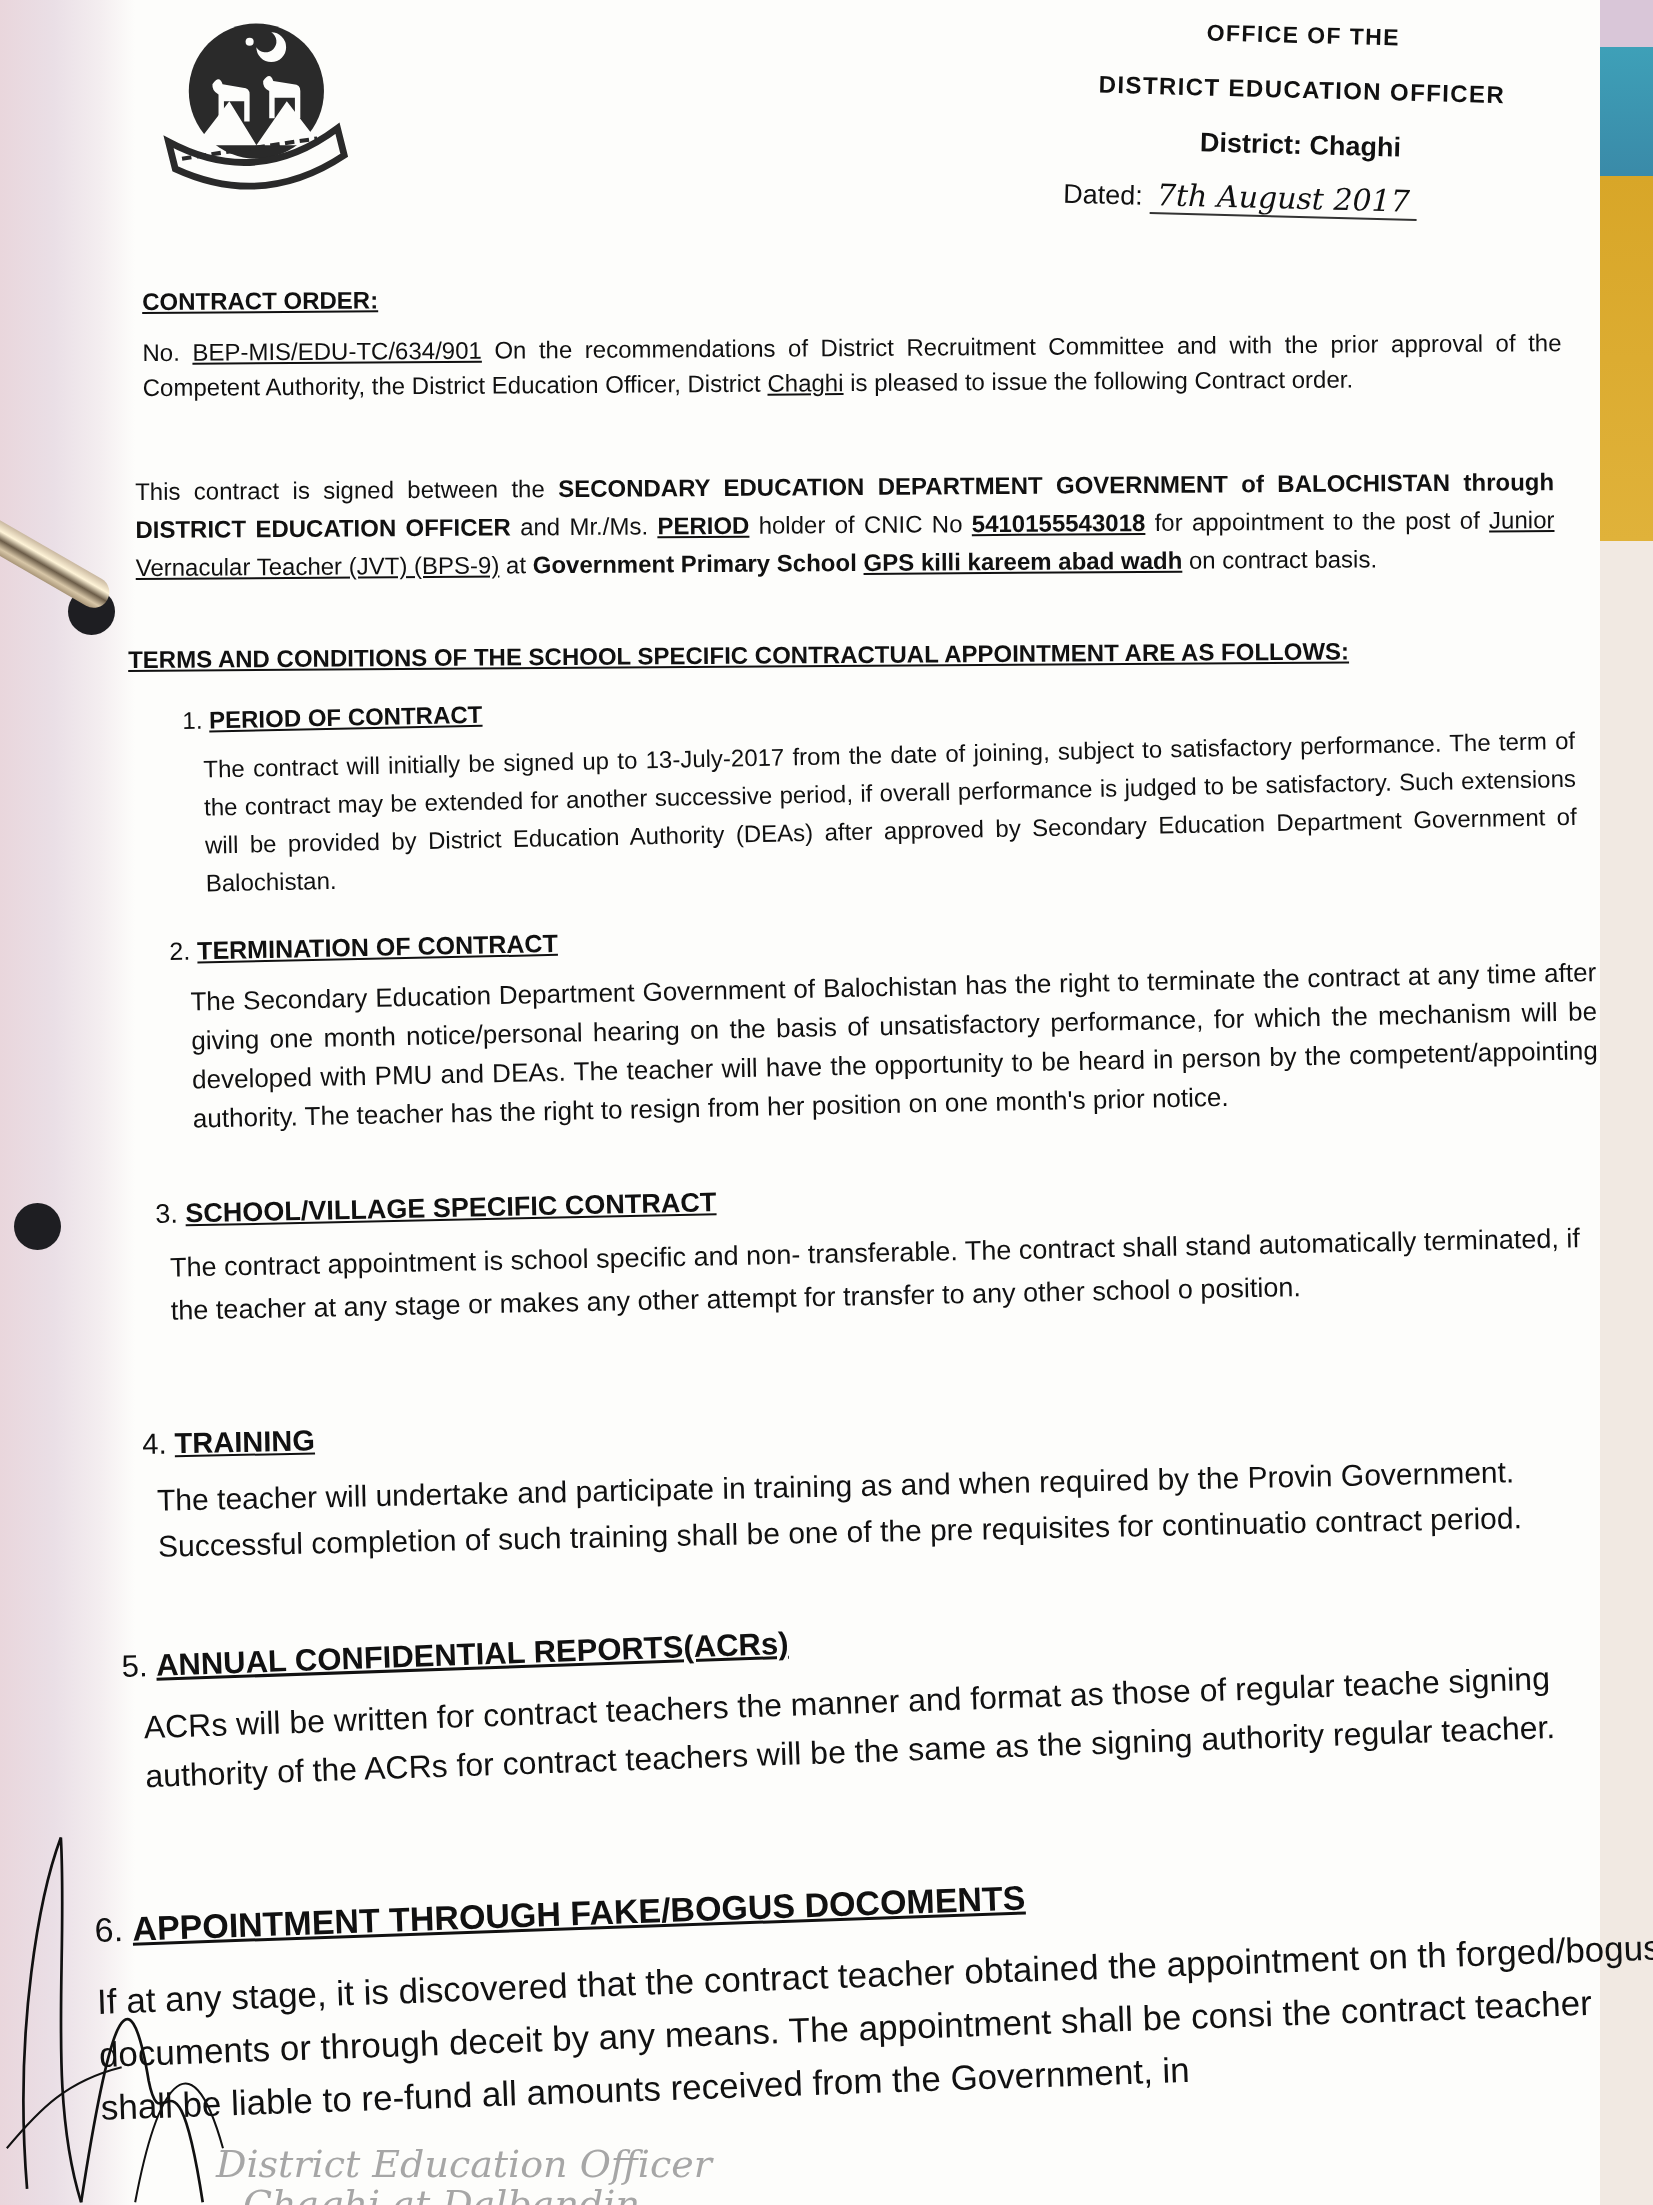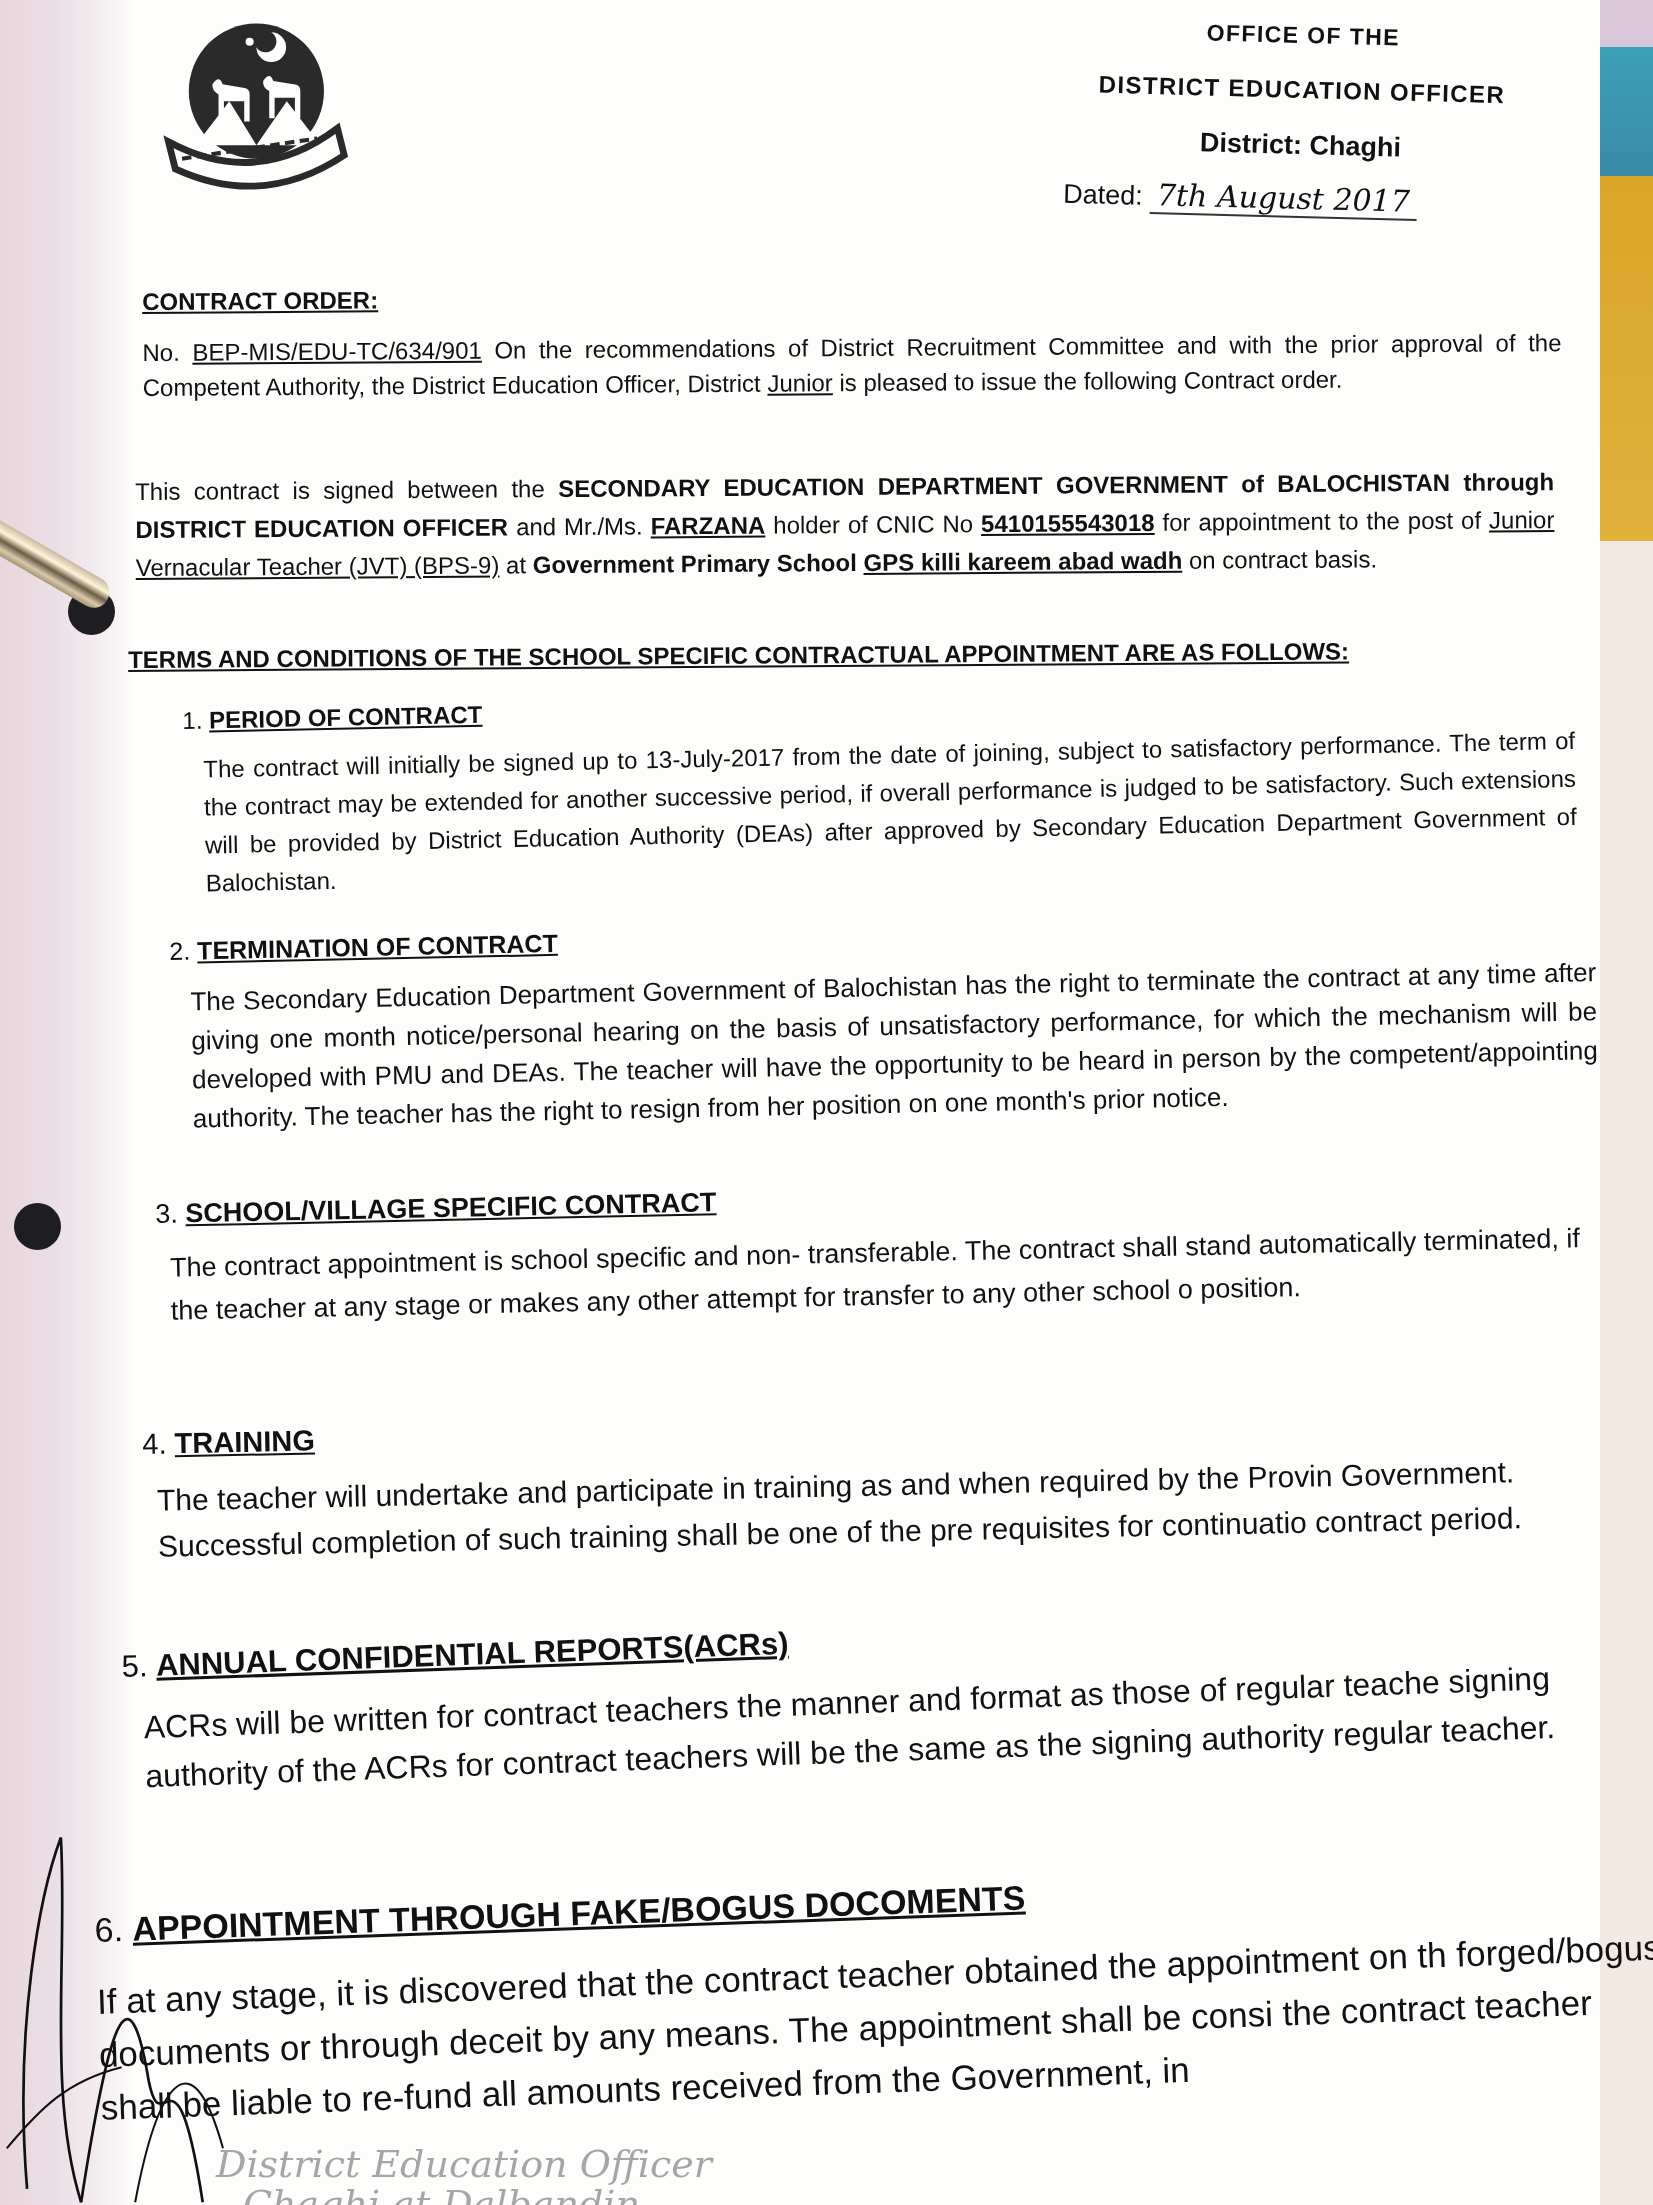--- a/index.html
+++ b/index.html
@@ -98,31 +98,31 @@
   </div>
 
   <div class="body-text">
 
     <div class="block rot1" style="top:0;left:13.5px;width:1419px;">
       <p class="section-title" style="font-size:24px;">CONTRACT ORDER:</p>
       <p style="margin-top:15px;font-size:24px;line-height:35px;text-align:justify;">
         <span>No.</span>
         <span class="u">BEP-MIS/EDU-TC/634/901</span>
         <span>On the recommendations of District Recruitment Committee and with the prior approval of the Competent Authority, the District Education Officer, District</span>
-        <span class="u">Junior</span>
+        <span class="u">Chaghi</span>
         <span>is pleased to issue the following Contract order.</span>
       </p>
     </div>
 
     <div class="block rot1" style="top:189px;left:6.8px;width:1419px;">
       <p style="font-size:24px;line-height:38px;text-align:justify;">
         <span>This contract is signed between the</span>
         <span class="b">SECONDARY EDUCATION DEPARTMENT GOVERNMENT of BALOCHISTAN through DISTRICT EDUCATION OFFICER</span>
         <span>and Mr./Ms.</span>
-        <span class="b u">FARZANA</span>
+        <span class="b u">PERIOD</span>
         <span>holder of CNIC No</span>
         <span class="b u">5410155543018</span>
         <span>for appointment to the post of</span>
         <span class="u">Junior Vernacular Teacher (JVT) (BPS-9)</span>
         <span>at</span>
         <span class="b">Government Primary School</span>
         <span class="b u">GPS killi kareem abad wadh</span>
         <span>on contract basis.</span>
       </p>
     </div>

